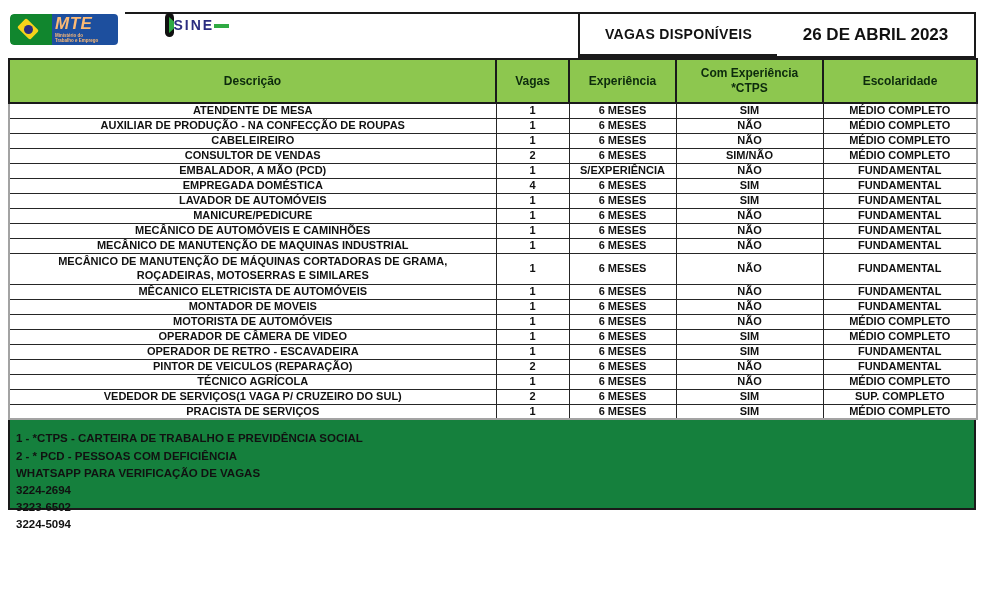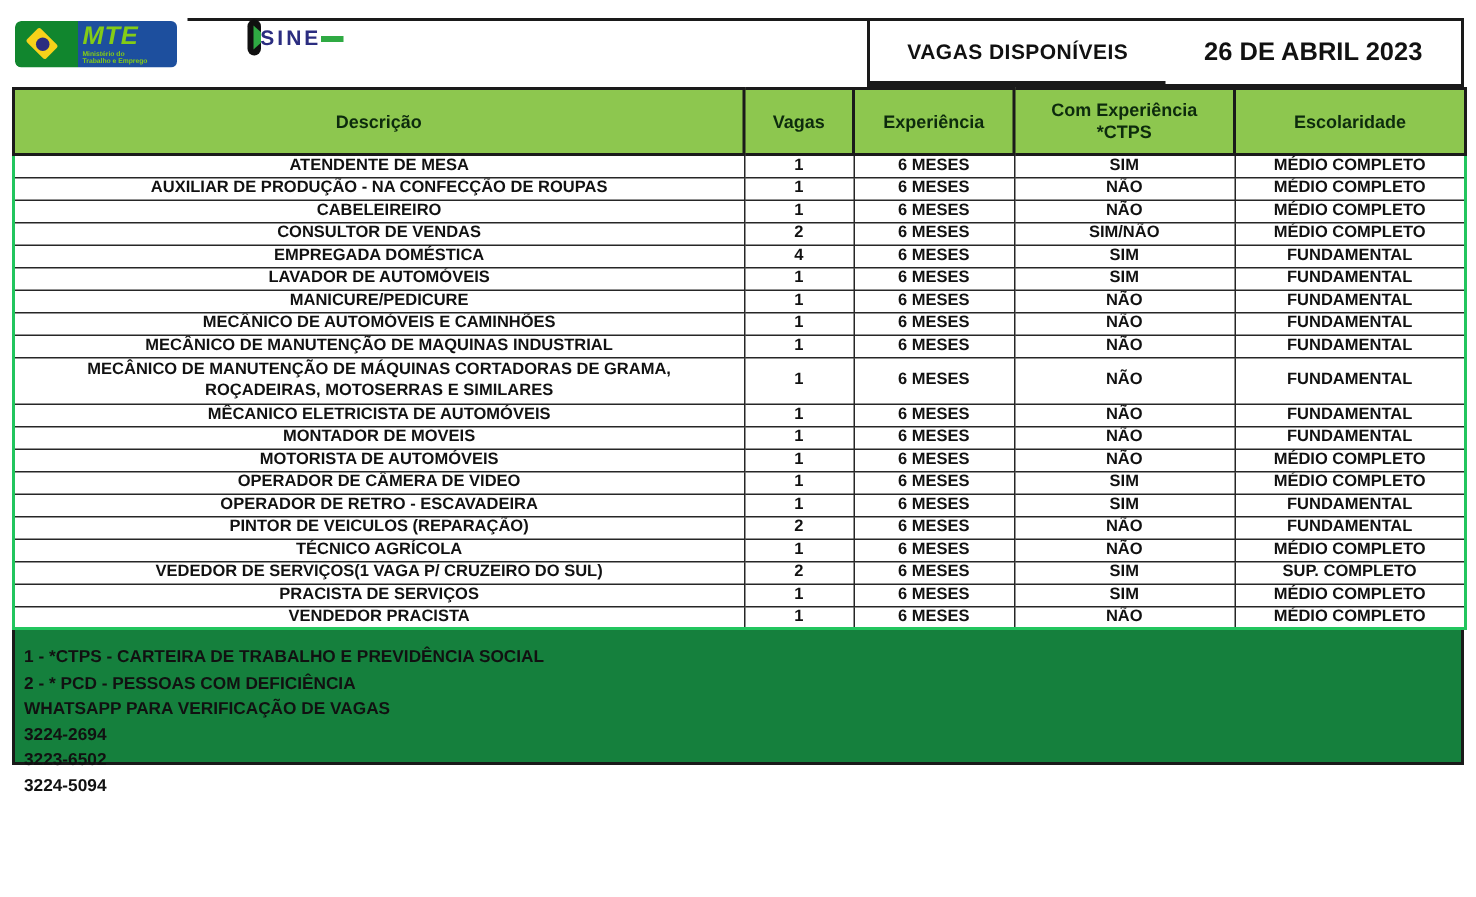--- a/index.html
+++ b/index.html
@@ -17,21 +17,21 @@
   .top-band { position:relative; height:46px; display:flex; }
   .top-line { position:absolute; top:0; left:117px; right:0; height:2px; background:#1a1a1a; }
 
   .logos { width:485px; display:flex; align-items:flex-start; }
 
   
   .mte-logo { margin:2px 0 0 2px; width:108px; height:31px; display:flex; border-radius:4px; overflow:hidden; }
   .mte-flagbox { width:42px; height:31px; background:#11862e; border-radius:4px 0 0 4px; position:relative; }
   .mte-diamond { position:absolute; left:9px; top:6px; width:18px; height:18px; background:#f7d21a; transform:rotate(45deg) scaleY(.72); border-radius:2px; }
   .mte-circle { position:absolute; left:14px; top:11px; width:9px; height:9px; background:#2b2d80; border-radius:50%; }
-  .mte-blue { flex:1; background:#1d4f9e; color:#84cc16; padding:1px 3px 0 3px; line-height:1; }
+  .mte-blue { flex:1; background:#1d4f9e; color:#fdba74; padding:1px 3px 0 3px; line-height:1; }
   .mte-text { font-size:17px; font-weight:bold; font-style:italic; letter-spacing:.5px; }
   .mte-sub { font-size:4.5px; font-weight:bold; line-height:1.15; margin-top:1px; white-space:pre-line; }
 
   
   .sine-logo { margin:1px 0 0 47px; width:64px; display:flex; align-items:center; }
   .sine-icon { width:30px; height:24px; background:#101010; border-radius:5px; position:relative; overflow:hidden; }
   .sine-chev { position:absolute; width:0; height:0; border-top:8px solid transparent; border-bottom:8px solid transparent; border-left:9px solid #2faa43; }
   .sine-chev.c1 { left:4px; top:4px; }
   .sine-chev.c2 { left:13px; top:4px; border-left-color:#3cc455; }
   .sine-yellow { position:absolute; left:11px; top:9px; width:5px; height:6px; background:#f5d210; transform:skewX(-18deg); }
@@ -59,21 +59,21 @@
   }
   th.pre { white-space:pre-line; line-height:1.25; }
 
   table.grid td {
     border:1px solid #262626;
     font-size:11px; font-weight:bold;
     height:15px; padding:0 3px; line-height:1.2;
     vertical-align:middle; text-align:center;
     overflow:hidden;
   }
-  table.grid { border:2px solid #22c55e; }
+  table.grid { border:2px solid #a3a3a3; }
   td.desc { text-align:left; white-space:pre-line; }
   tr.tall td { height:31px; }
   tr.total-row td { height:15px; }
 
   
   .footer-box { width:968px; height:90px; border:2px solid #1a1a1a; border-top:none; padding:9px 0 0 6px; background:#15803d; }
   .note { font-size:11.5px; font-weight:bold; line-height:18px; }
   .wa-block { width:580px; }
   .wa-head { font-size:11.5px; font-weight:bold; line-height:17px; }
   .phone { font-size:11.5px; font-weight:bold; line-height:17px; }
@@ -157,20 +157,27 @@
     <td>MÉDIO COMPLETO</td>
   </tr>
         <tr>
     <td class="desc">CONSULTOR DE VENDAS</td>
     <td>2</td>
     <td>6 MESES</td>
     <td>SIM/NÃO</td>
     <td>MÉDIO COMPLETO</td>
   </tr>
         <tr>
+    <td class="desc">EMBALADOR, A MÃO (PCD)</td>
+    <td>1</td>
+    <td>S/EXPERIÊNCIA</td>
+    <td>NÃO</td>
+    <td>FUNDAMENTAL</td>
+  </tr>
+        <tr>
     <td class="desc">EMPREGADA DOMÉSTICA</td>
     <td>4</td>
     <td>6 MESES</td>
     <td>SIM</td>
     <td>FUNDAMENTAL</td>
   </tr>
         <tr>
     <td class="desc">LAVADOR DE AUTOMÓVEIS</td>
     <td>1</td>
     <td>6 MESES</td>
@@ -260,27 +267,20 @@
     <td>2</td>
     <td>6 MESES</td>
     <td>SIM</td>
     <td>SUP. COMPLETO</td>
   </tr>
         <tr>
     <td class="desc">PRACISTA DE SERVIÇOS</td>
     <td>1</td>
     <td>6 MESES</td>
     <td>SIM</td>
-    <td>MÉDIO COMPLETO</td>
-  </tr>
-        <tr>
-    <td class="desc">VENDEDOR PRACISTA</td>
-    <td>1</td>
-    <td>6 MESES</td>
-    <td>NÃO</td>
     <td>MÉDIO COMPLETO</td>
   </tr>
     </tbody>
   </table>
 
   <div class="footer-box">
     <div class="note">1 - *CTPS - CARTEIRA DE TRABALHO E PREVIDÊNCIA SOCIAL</div>
     <div class="note">2 - * PCD - PESSOAS COM DEFICIÊNCIA</div>
     <div class="wa-block">
       <div class="wa-head">WHATSAPP PARA VERIFICAÇÃO DE VAGAS</div>

